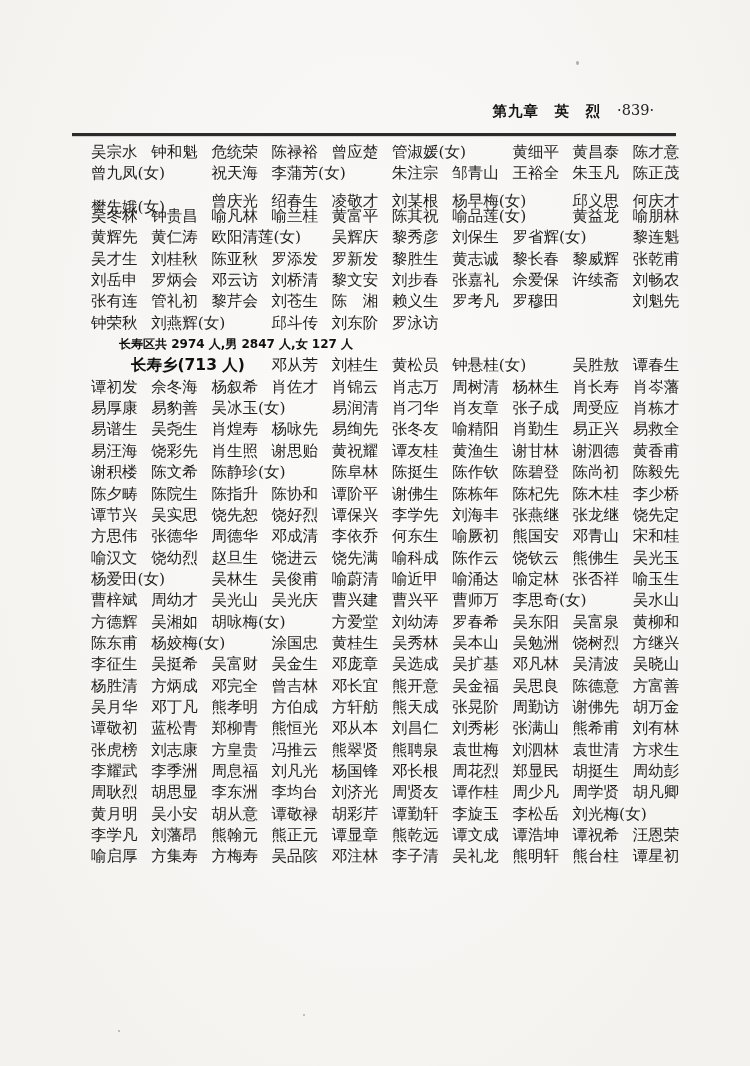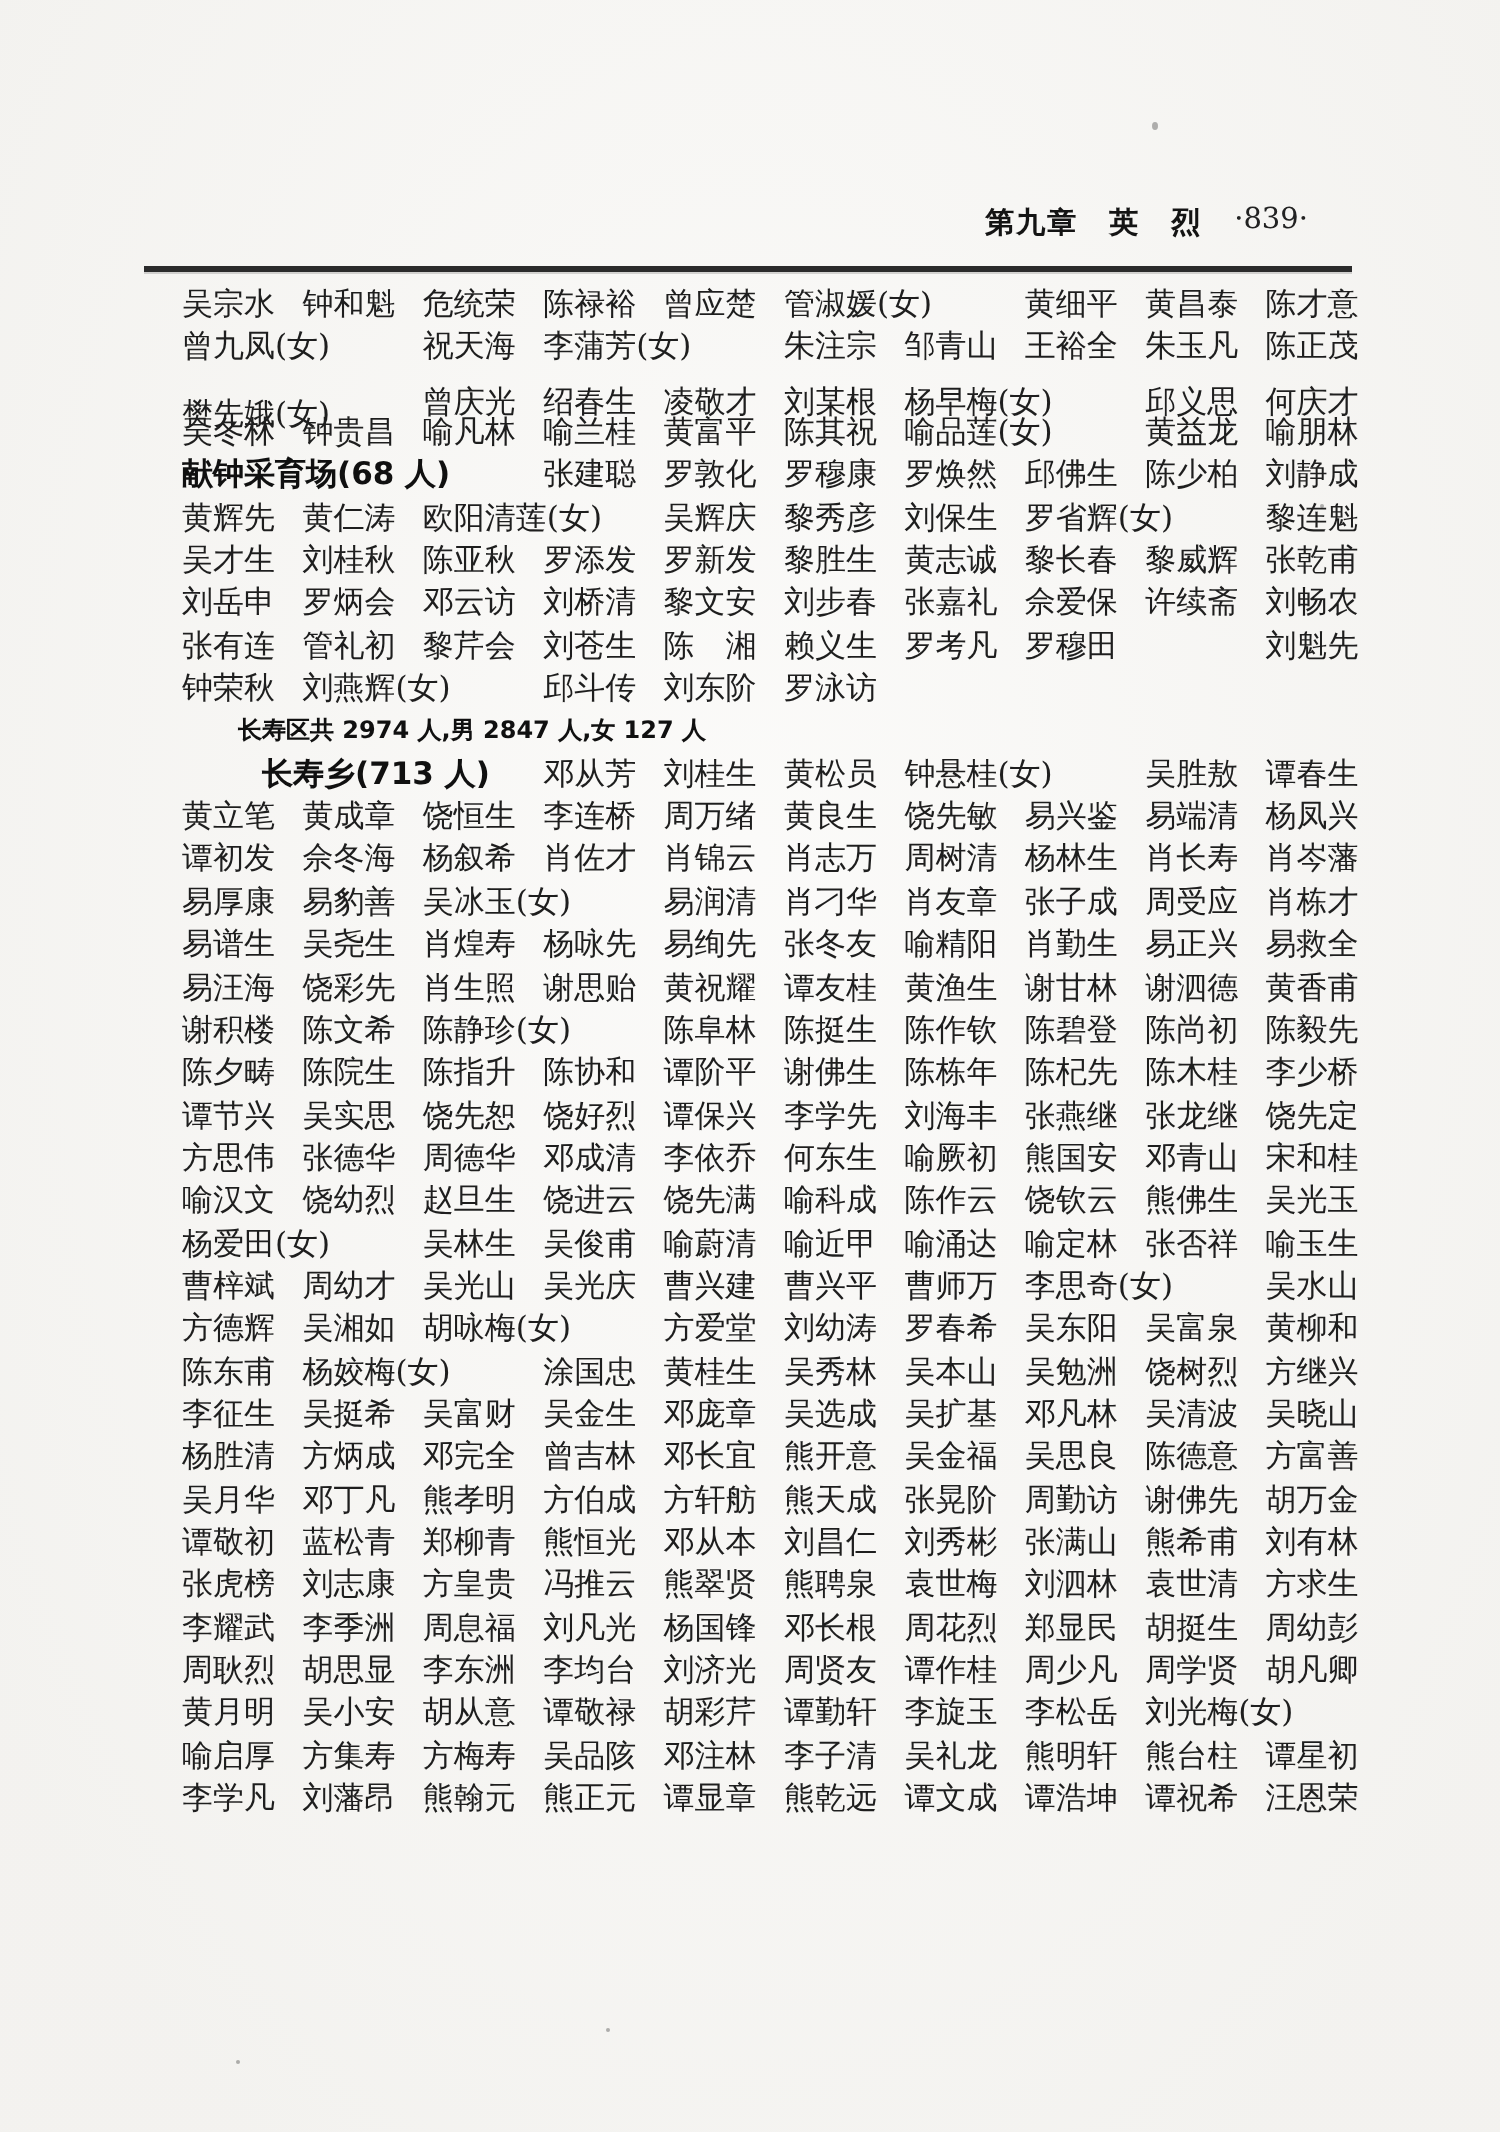--- a/index.html
+++ b/index.html
@@ -110,30 +110,20 @@
         <span class="cell">钟贵昌</span>
         <span class="cell">喻凡林</span>
         <span class="cell">喻兰桂</span>
         <span class="cell">黄富平</span>
         <span class="cell">陈其祝</span>
         <span class="cell" style="grid-column: span 2;">喻品莲(女)</span>
         <span class="cell">黄益龙</span>
         <span class="cell">喻朋林</span>
       </div>
       <div class="row">
-        <span class="cell bold" style="grid-column: span 3;">献钟采育场(68 人)</span>
-        <span class="cell">张建聪</span>
-        <span class="cell">罗敦化</span>
-        <span class="cell">罗穆康</span>
-        <span class="cell">罗焕然</span>
-        <span class="cell">邱佛生</span>
-        <span class="cell">陈少柏</span>
-        <span class="cell">刘静成</span>
-      </div>
-      <div class="row">
         <span class="cell">黄辉先</span>
         <span class="cell">黄仁涛</span>
         <span class="cell" style="grid-column: span 2;">欧阳清莲(女)</span>
         <span class="cell">吴辉庆</span>
         <span class="cell">黎秀彦</span>
         <span class="cell">刘保生</span>
         <span class="cell" style="grid-column: span 2;">罗省辉(女)</span>
         <span class="cell">黎连魁</span>
       </div>
       <div class="row">
@@ -185,32 +175,20 @@
       <div class="row">
         <span class="cell bold indent-2" style="grid-column: span 3;">长寿乡(713 人)</span>
         <span class="cell">邓从芳</span>
         <span class="cell">刘桂生</span>
         <span class="cell">黄松员</span>
         <span class="cell" style="grid-column: span 2;">钟悬桂(女)</span>
         <span class="cell">吴胜敖</span>
         <span class="cell">谭春生</span>
       </div>
       <div class="row">
-        <span class="cell">黄立笔</span>
-        <span class="cell">黄成章</span>
-        <span class="cell">饶恒生</span>
-        <span class="cell">李连桥</span>
-        <span class="cell">周万绪</span>
-        <span class="cell">黄良生</span>
-        <span class="cell">饶先敏</span>
-        <span class="cell">易兴鉴</span>
-        <span class="cell">易端清</span>
-        <span class="cell">杨凤兴</span>
-      </div>
-      <div class="row">
         <span class="cell">谭初发</span>
         <span class="cell">佘冬海</span>
         <span class="cell">杨叙希</span>
         <span class="cell">肖佐才</span>
         <span class="cell">肖锦云</span>
         <span class="cell">肖志万</span>
         <span class="cell">周树清</span>
         <span class="cell">杨林生</span>
         <span class="cell">肖长寿</span>
         <span class="cell">肖岑藩</span>
@@ -442,42 +420,42 @@
         <span class="cell">吴小安</span>
         <span class="cell">胡从意</span>
         <span class="cell">谭敬禄</span>
         <span class="cell">胡彩芹</span>
         <span class="cell">谭勤轩</span>
         <span class="cell">李旋玉</span>
         <span class="cell">李松岳</span>
         <span class="cell" style="grid-column: span 2;">刘光梅(女)</span>
       </div>
       <div class="row">
+        <span class="cell">李学凡</span>
+        <span class="cell">刘藩昂</span>
+        <span class="cell">熊翰元</span>
+        <span class="cell">熊正元</span>
+        <span class="cell">谭显章</span>
+        <span class="cell">熊乾远</span>
+        <span class="cell">谭文成</span>
+        <span class="cell">谭浩坤</span>
+        <span class="cell">谭祝希</span>
+        <span class="cell">汪恩荣</span>
+      </div>
+      <div class="row">
         <span class="cell">喻启厚</span>
         <span class="cell">方集寿</span>
         <span class="cell">方梅寿</span>
         <span class="cell">吴品陔</span>
         <span class="cell">邓注林</span>
         <span class="cell">李子清</span>
         <span class="cell">吴礼龙</span>
         <span class="cell">熊明轩</span>
         <span class="cell">熊台柱</span>
         <span class="cell">谭星初</span>
       </div>
-      <div class="row">
-        <span class="cell">李学凡</span>
-        <span class="cell">刘藩昂</span>
-        <span class="cell">熊翰元</span>
-        <span class="cell">熊正元</span>
-        <span class="cell">谭显章</span>
-        <span class="cell">熊乾远</span>
-        <span class="cell">谭文成</span>
-        <span class="cell">谭浩坤</span>
-        <span class="cell">谭祝希</span>
-        <span class="cell">汪恩荣</span>
-      </div>
     </div>
 
   <div class="speck" style="left:576px;top:61px;width:3px;height:4px;"></div>
   <div class="speck" style="left:660px;top:252px;width:2px;height:2px;"></div>
   <div class="speck" style="left:303px;top:1014px;width:2px;height:2px;"></div>
   <div class="speck" style="left:118px;top:1030px;width:2px;height:2px;"></div>
 </div>
 
 </body></html>

